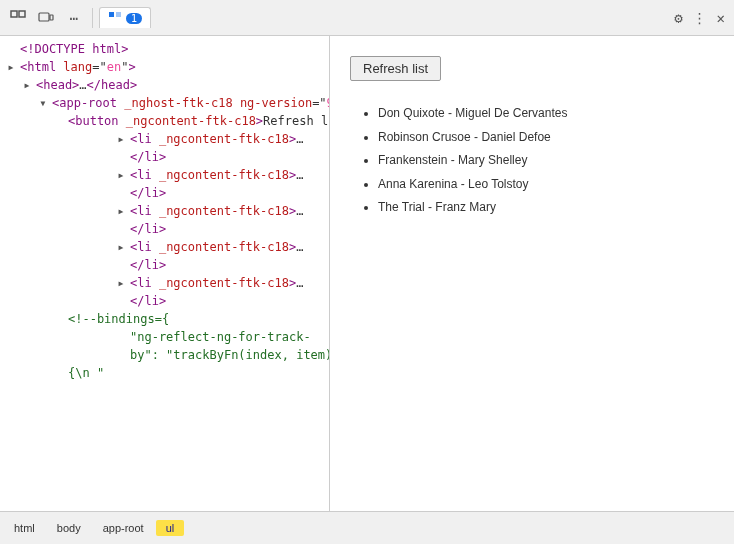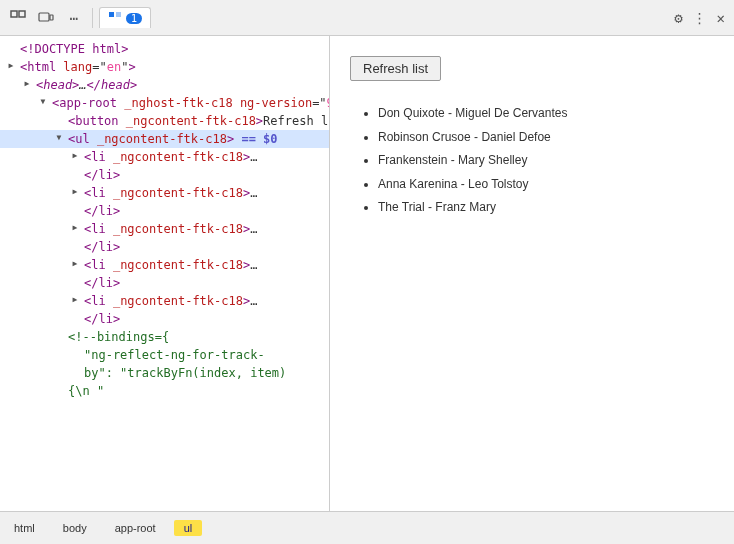--- a/index.html
+++ b/index.html
@@ -104,34 +104,34 @@
     .devtools-content::-webkit-scrollbar-track {
       background: #f5f5f5;
     }
     .devtools-content::-webkit-scrollbar-thumb {
       background: #ccc;
       border-radius: 4px;
     }
 
     .code-line {
       display: flex;
-      align-items: flex-start;
+      align-items: flex-end;
       padding: 1px 20px;
       min-height: 16px;
       cursor: pointer;
       white-space: nowrap;
       line-height: 16px;
     }
     .code-line.highlighted { background: #d4e5ff; }
 
     .indent-0 { padding-left: 4px; }
-    .indent-1 { padding-left: 20px; font-style: italic; }
+    .indent-1 { padding-left: 20px; }
     .indent-2 { padding-left: 36px; }
     .indent-3 { padding-left: 52px; }
-    .indent-4 { padding-left: 68px; }
+    .indent-4 { padding-left: 68px; margin-left: 46px; }
 
     .toggle {
       display: inline-flex;
       align-items: center;
       justify-content: center;
       width: 14px;
       height: 14px;
       margin-right: 2px;
       color: #555;
       font-size: 8px;
@@ -184,21 +184,21 @@
     }
 
     
     .bottom-tabs {
       height: 24px;
       background: #f0f0f0;
       border-top: 1px solid #ccc;
       display: flex;
       align-items: center;
       padding: 16px 4px;
-      gap: 8px;
+      gap: 2px;
       flex-shrink: 0;
     }
     .bottom-tab {
       padding: 2px 10px;
       font-size: 11px;
       cursor: pointer;
       color: #333;
       border-radius: 2px;
       font-family: Arial, sans-serif;
     }
@@ -262,24 +262,20 @@
       <div class="code-line indent-2">
         <span class="toggle expanded"></span>
         <span><span class="tag">&lt;app-root</span> <span class="attr">_nghost-ftk-c18</span> <span class="attr">ng-version</span><span class="equals-sign">="</span><span class="attr-val">9.0.0</span></span>
       </div>
 
       <div class="code-line indent-3">
         <span class="toggle empty"></span>
         <span><span class="tag">&lt;button</span> <span class="attr">_ngcontent-ftk-c18</span><span class="tag">&gt;</span><span class="text-content">Refresh list</span></span>
       </div>
 
-      <div class="code-line indent-3 highlighted">
-        <span class="toggle expanded"></span>
-        <span><span class="tag">&lt;ul</span> <span class="attr">_ngcontent-ftk-c18</span><span class="tag">&gt;</span> <span class="selected-indicator">== $0</span></span>
-      </div>
 
       <div class="code-line indent-4">
         <span class="toggle collapsed"></span>
         <span><span class="tag">&lt;li</span> <span class="attr">_ngcontent-ftk-c18</span><span class="tag">&gt;</span><span class="text-content">…</span></span>
       </div>
       <div class="code-line indent-4">
         <span class="toggle empty"></span>
         <span><span class="tag">&lt;/li&gt;</span></span>
       </div>
 

